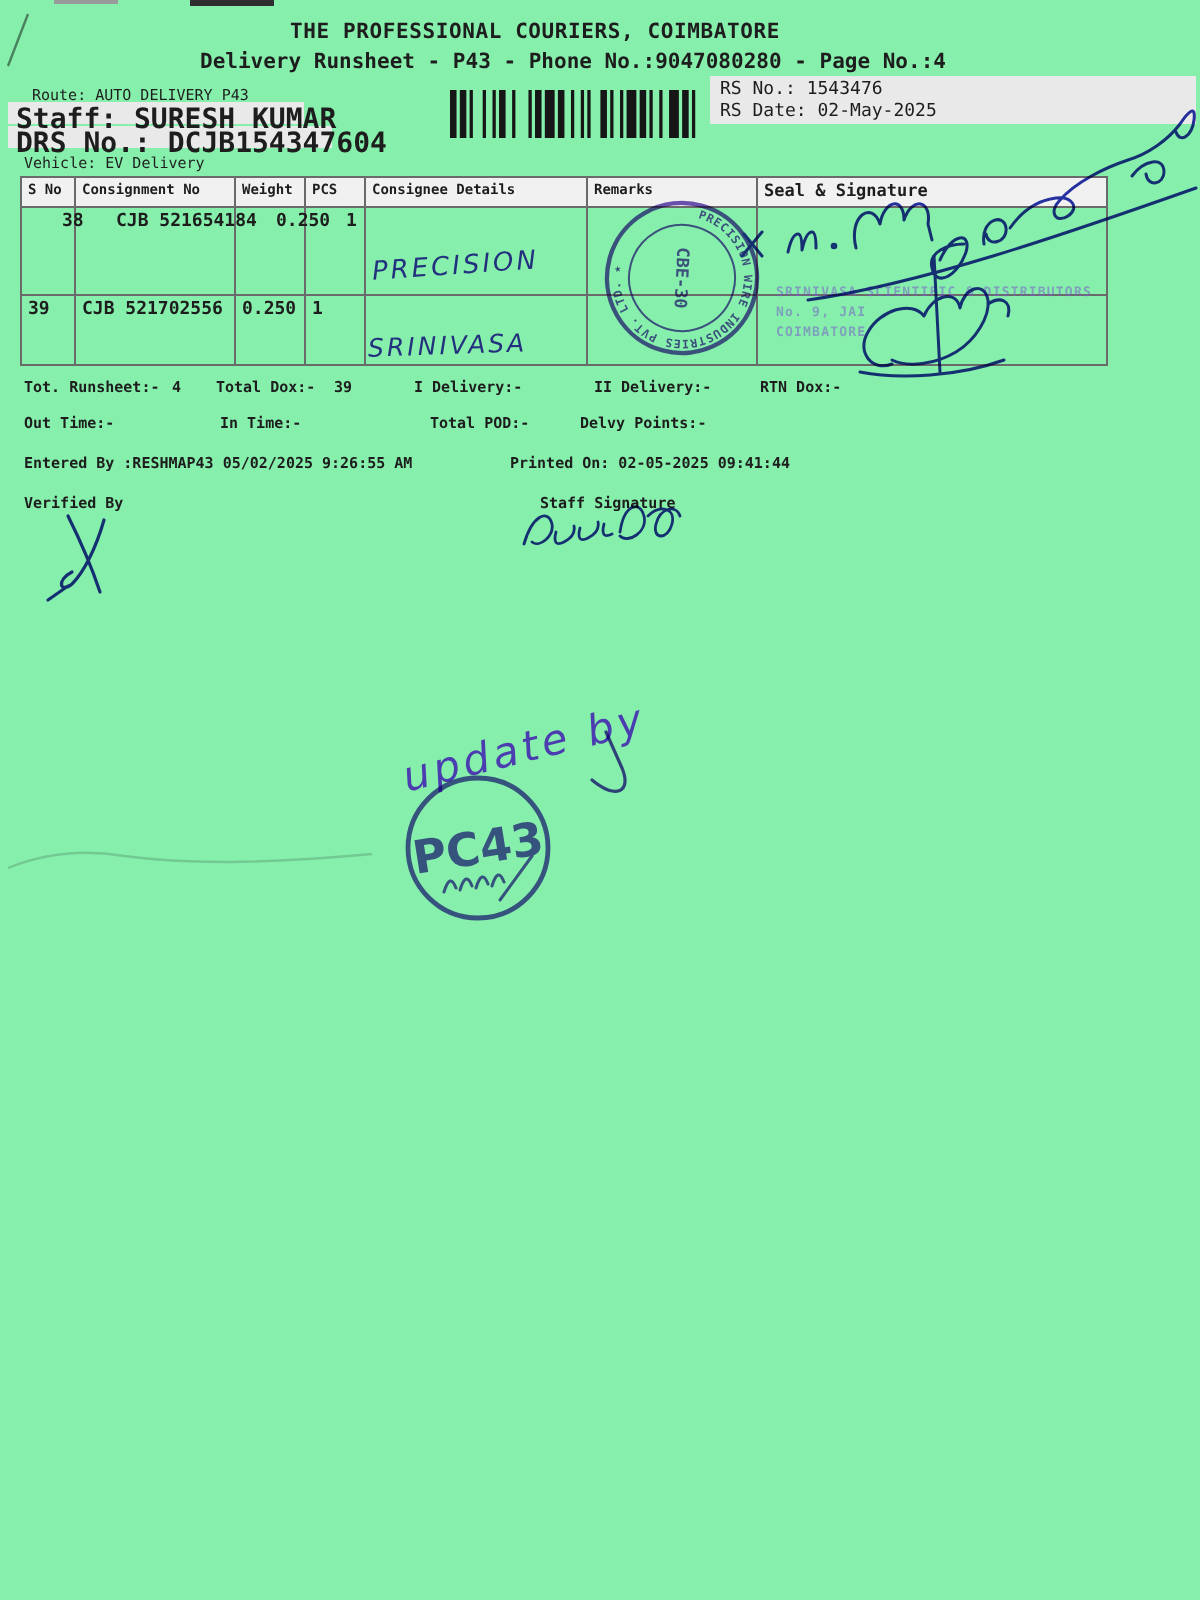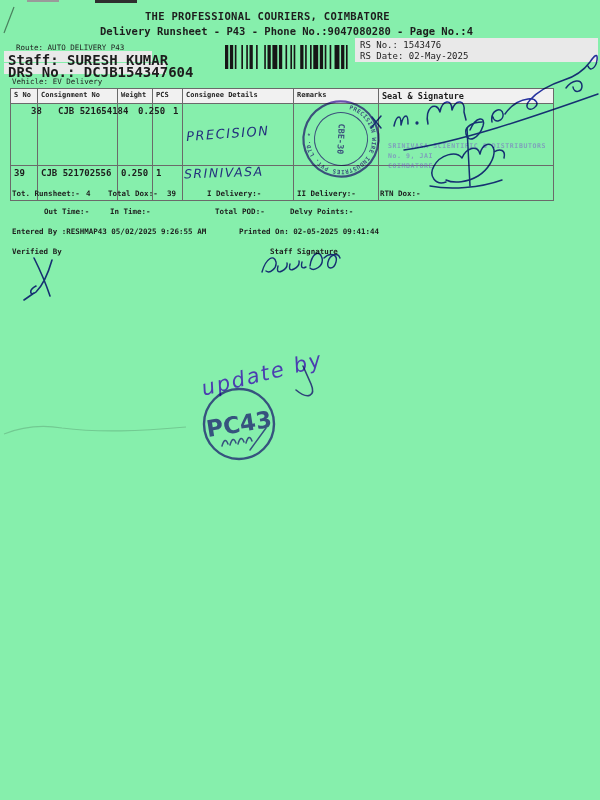--- a/index.html
+++ b/index.html
@@ -17,21 +17,21 @@
   .ln-rs { font-size:9px; }
   .foot { font-size:7.5px; font-weight:bold; white-space:nowrap; }
   table.runsheet { border-collapse:collapse; table-layout:fixed; width:543px; }
   table.runsheet th, table.runsheet td {
     border:1px solid #6a6a6a; vertical-align:top; text-align:left;
     padding:2px 0 0 3px; overflow:visible; white-space:nowrap;
   }
   table.runsheet th { font-size:7px; font-weight:bold; background:#f1f1f1; height:15px; }
   table.runsheet th.seal-th { font-size:8.5px; }
   table.runsheet td { font-size:9px; font-weight:bold; }
-  tr.r38 td { height:62px;padding-left:20px; }
+  tr.r38 td { height:44px;padding-left:20px; }
   tr.r39 td { height:35px; }
   .handwrit {
     font-family:"DejaVu Sans", sans-serif; font-style:italic;
     color:#23307d; letter-spacing:1.5px; white-space:nowrap;
   }
   .faintstamp {
     font-size:6.5px; font-weight:bold; letter-spacing:.6px;
     color:rgba(122,94,200,.55); line-height:10px; white-space:nowrap;
   }
   .updateby {
@@ -145,27 +145,27 @@
   </div>
 
   <div class="abs foot" style="left:12px;top:189px;">Tot. Runsheet:-</div>
   <div class="abs foot" style="left:86px;top:189px;">4</div>
   <div class="abs foot" style="left:108px;top:189px;">Total Dox:-</div>
   <div class="abs foot" style="left:167px;top:189px;">39</div>
   <div class="abs foot" style="left:207px;top:189px;">I Delivery:-</div>
   <div class="abs foot" style="left:297px;top:189px;">II Delivery:-</div>
   <div class="abs foot" style="left:380px;top:189px;">RTN Dox:-</div>
 
-  <div class="abs foot" style="left:12px;top:207px;margin-left:32px;">Out Time:-</div>
+  <div class="abs foot" style="left:12px;top:207px;">Out Time:-</div>
   <div class="abs foot" style="left:110px;top:207px;">In Time:-</div>
   <div class="abs foot" style="left:215px;top:207px;">Total POD:-</div>
   <div class="abs foot" style="left:290px;top:207px;">Delvy Points:-</div>
 
   <div class="abs foot" style="left:12px;top:227px;">Entered By :RESHMAP43 05/02/2025 9:26:55 AM</div>
-  <div class="abs foot" style="left:239px;top:227px;">Printed On: 02-05-2025 09:41:44</div>
+  <div class="abs foot" style="left:255px;top:227px;">Printed On: 02-05-2025 09:41:44</div>
 
   <div class="abs foot" style="left:12px;top:247px;">Verified By</div>
   <div class="abs foot" style="left:270px;top:247px;">Staff Signature</div>
 
   <div class="abs updateby" style="left:200px;top:362px;">update by</div>
 
   <svg class="overlay" width="600" height="800" viewBox="0 0 600 800">
 
     <line x1="4" y1="33" x2="14" y2="7" stroke="#8a8a8a" stroke-width="1.2"></line>
 

